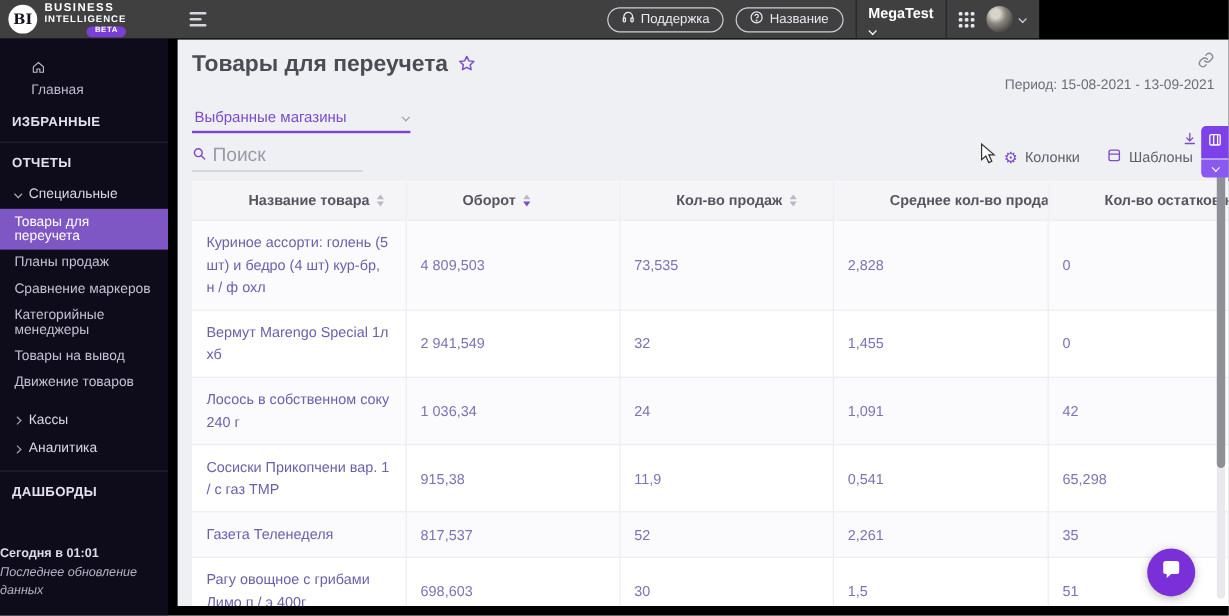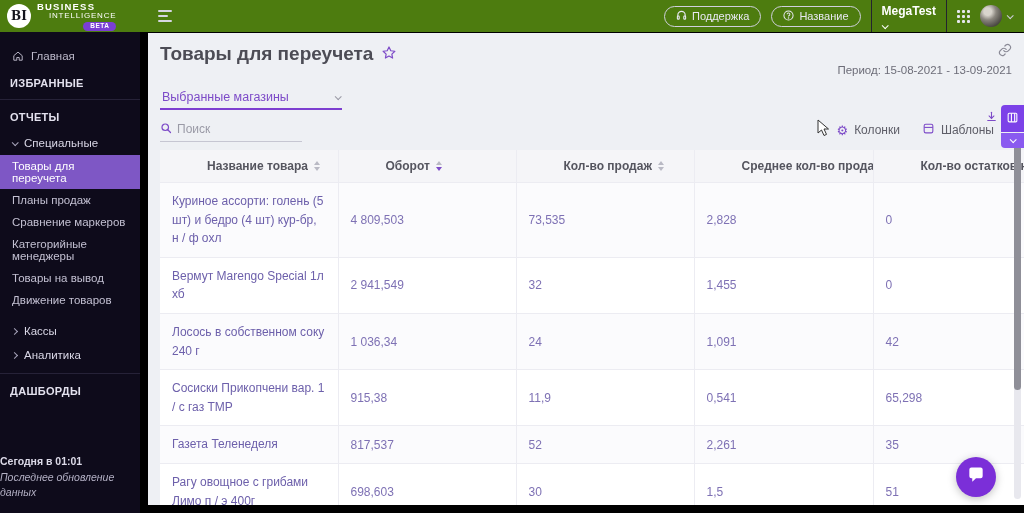--- a/index.html
+++ b/index.html
@@ -2,29 +2,29 @@
 <html><head>
 <meta charset="utf-8">
 <style>
   * { margin:0; padding:0; box-sizing:border-box; }
   html,body { width:1024px; height:513px; }
   body {
     position:relative; overflow:hidden; background:#000;
     font-family:"Liberation Sans", sans-serif; -webkit-font-smoothing:antialiased;
   }
   
-  .topbar { position:absolute; left:0; top:0; width:1024px; height:32px;
-    background:#4d7c0f; display:flex; align-items:center; z-index:30; }
+  .topbar { position:absolute; left:0; top:0; width:866px; height:32px;
+    background:#404040; display:flex; align-items:center; z-index:30; }
   .logo-block { width:148px; display:flex; align-items:center; gap:6px; padding-left:7px; }
   .logo-circle { width:24px; height:24px; border-radius:50%; background:#fff; color:#14141c;
     font-family:"DejaVu Serif", serif; font-weight:bold; font-size:12px;
     display:flex; align-items:center; justify-content:center; }
   .logo-text { display:flex; flex-direction:column; align-items:flex-start; line-height:1; }
   .logo-l1 { color:#fff; font-size:9.5px; letter-spacing:1.2px; font-weight:bold; }
-  .logo-l2 { color:#fff; font-size:8px; letter-spacing:0.8px; font-weight:normal; margin-top:1px;margin-left:12px; }
+  .logo-l2 { color:#fff; font-size:8px; letter-spacing:0.8px; font-weight:bold; margin-top:1px; }
   .beta-badge { align-self:flex-end; margin-top:2px; background:#7a3fd4; color:#fff;
     font-size:6.5px; font-weight:bold; letter-spacing:0.5px; padding:1px 7px; border-radius:5px; }
   .menu-icon { margin-left:10px; display:flex; flex-direction:column; gap:3px; cursor:pointer; }
   .menu-icon i { display:block; height:2px; background:#d6d6e2; border-radius:1px; }
   .menu-icon i:nth-child(1){ width:14px; } .menu-icon i:nth-child(2){ width:10px; } .menu-icon i:nth-child(3){ width:14px; }
   .topbar-right { margin-left:auto; display:flex; align-items:center; gap:10px; padding-right:12px; }
   .pill-btn { display:flex; align-items:center; gap:5px; border:1px solid #cfd0dc; border-radius:11px;
     height:21px; padding:0 11px; color:#e8e8f2; font-size:11px; cursor:pointer; background:transparent; }
   .tb-sep { width:1px; height:32px; background:#23232f; }
   .account { display:flex; align-items:flex-start; gap:6px; color:#fff; font-size:12px; font-weight:bold; cursor:pointer;flex-direction:column; }
@@ -33,21 +33,21 @@
   .chev-right { transform:rotate(-45deg); }
   .apps-grid { display:grid; grid-template-columns:repeat(3,3px); grid-gap:2px; cursor:pointer; }
   .apps-grid b { width:3px; height:3px; background:#e6e6ee; border-radius:1px; }
   .avatar-wrap { display:flex; align-items:center; gap:5px; cursor:pointer; }
   .avatar { width:22px; height:22px; border-radius:50%;
     background:radial-gradient(circle at 35% 30%, #d8d4cc 0 18%, #8a867e 40%, #4a4842 75%, #2c2b27); }
   .avatar-chev { color:#cfcfdc; }
   
   .sidebar { position:absolute; left:0; top:32px; width:140px; bottom:0; background:#0e0b1b;
     color:#bdbacb; font-size:11.5px; z-index:20; }
-  .side-item { display:flex; align-items:flex-start; gap:7px; padding:6px 12px; cursor:pointer; }
+  .side-item { display:flex; align-items:flex-start; gap:7px; padding:6px 26px; cursor:pointer;flex-direction:column; }
   .side-header { padding:9px 10px 8px; color:#e3e1ee; font-weight:bold; font-size:11px; letter-spacing:0.3px; }
   .side-sep { border-top:1px solid #262238; margin:2px 0; }
   .group-label { display:flex; align-items:center; gap:7px; padding:6px 10px 6px 12px; color:#d9d7e6; cursor:pointer; }
   .sub-item { padding:5px 10px 5px 12px; cursor:pointer; color:#c3c0d2; }
   .sub-item.selected { background:#7e57c5; color:#fff; }
   .side-footer { position:absolute; left:0; bottom:12px; line-height:1.5; }
   .side-footer .t1 { color:#dcdae8; font-weight:bold; font-size:10.5px; }
   .side-footer .t2 { color:#b3b0c4; font-style:italic; font-size:10.5px; }
   .home-icon svg { display:block; }
   .side-chev { color:#a7a4ba; }
@@ -61,21 +61,21 @@
   .title-right { margin-left:auto; padding-right:12px; display:flex; flex-direction:column; align-items:flex-end; gap:3px; }
   .period-text { color:#6d6d78; font-size:11.5px; }
   .store-select { margin-top:12px; width:182px; display:flex; align-items:center;
     border-bottom:2px solid #7d3fd0; padding:2px 2px 4px; cursor:pointer; }
   .store-select span { color:#7d4bc8; font-size:12.5px; }
   .store-select .chev { margin-left:auto; color:#9a9aa6; }
   .toolbar-row { margin-top:10px; display:flex; align-items:flex-end; }
   .search-box { display:flex; align-items:center; gap:5px; width:142px;
     border-bottom:1px solid #c6c6d2; padding-bottom:3px; }
   .search-input { border:none; outline:none; background:transparent; width:115px;
-    font-size:12px; color:#44444c; font-family:"Liberation Sans",sans-serif; }
+    font-size:16px; color:#44444c; font-family:"Liberation Sans",sans-serif; }
   .search-input::placeholder { color:#9a9aa6; }
   .toolbar-right { margin-left:auto; display:flex; align-items:center; gap:22px; padding-right:30px; padding-bottom:4px; }
   .tool-btn { display:flex; align-items:center; gap:6px; color:#5e5e68; font-size:12px; cursor:pointer; }
   .gear-glyph { color:#7d4bc8; font-size:13px; line-height:1; }
   
   .table-wrap { margin-top:8px; width:864px; height:372px; overflow:hidden; background:#fff; }
   table { border-collapse:collapse; table-layout:fixed; width:940px; font-size:12px; }
   th, td { border-right:1px solid #ececf2; border-bottom:1px solid #ececf2; padding:9px 12px; text-align:left; vertical-align:middle; }
   thead th { background:#f5f5f8; color:#55555f; font-weight:bold; white-space:nowrap; overflow:hidden; }
   tbody tr:nth-child(odd) td { background:#fbfbfd; }

